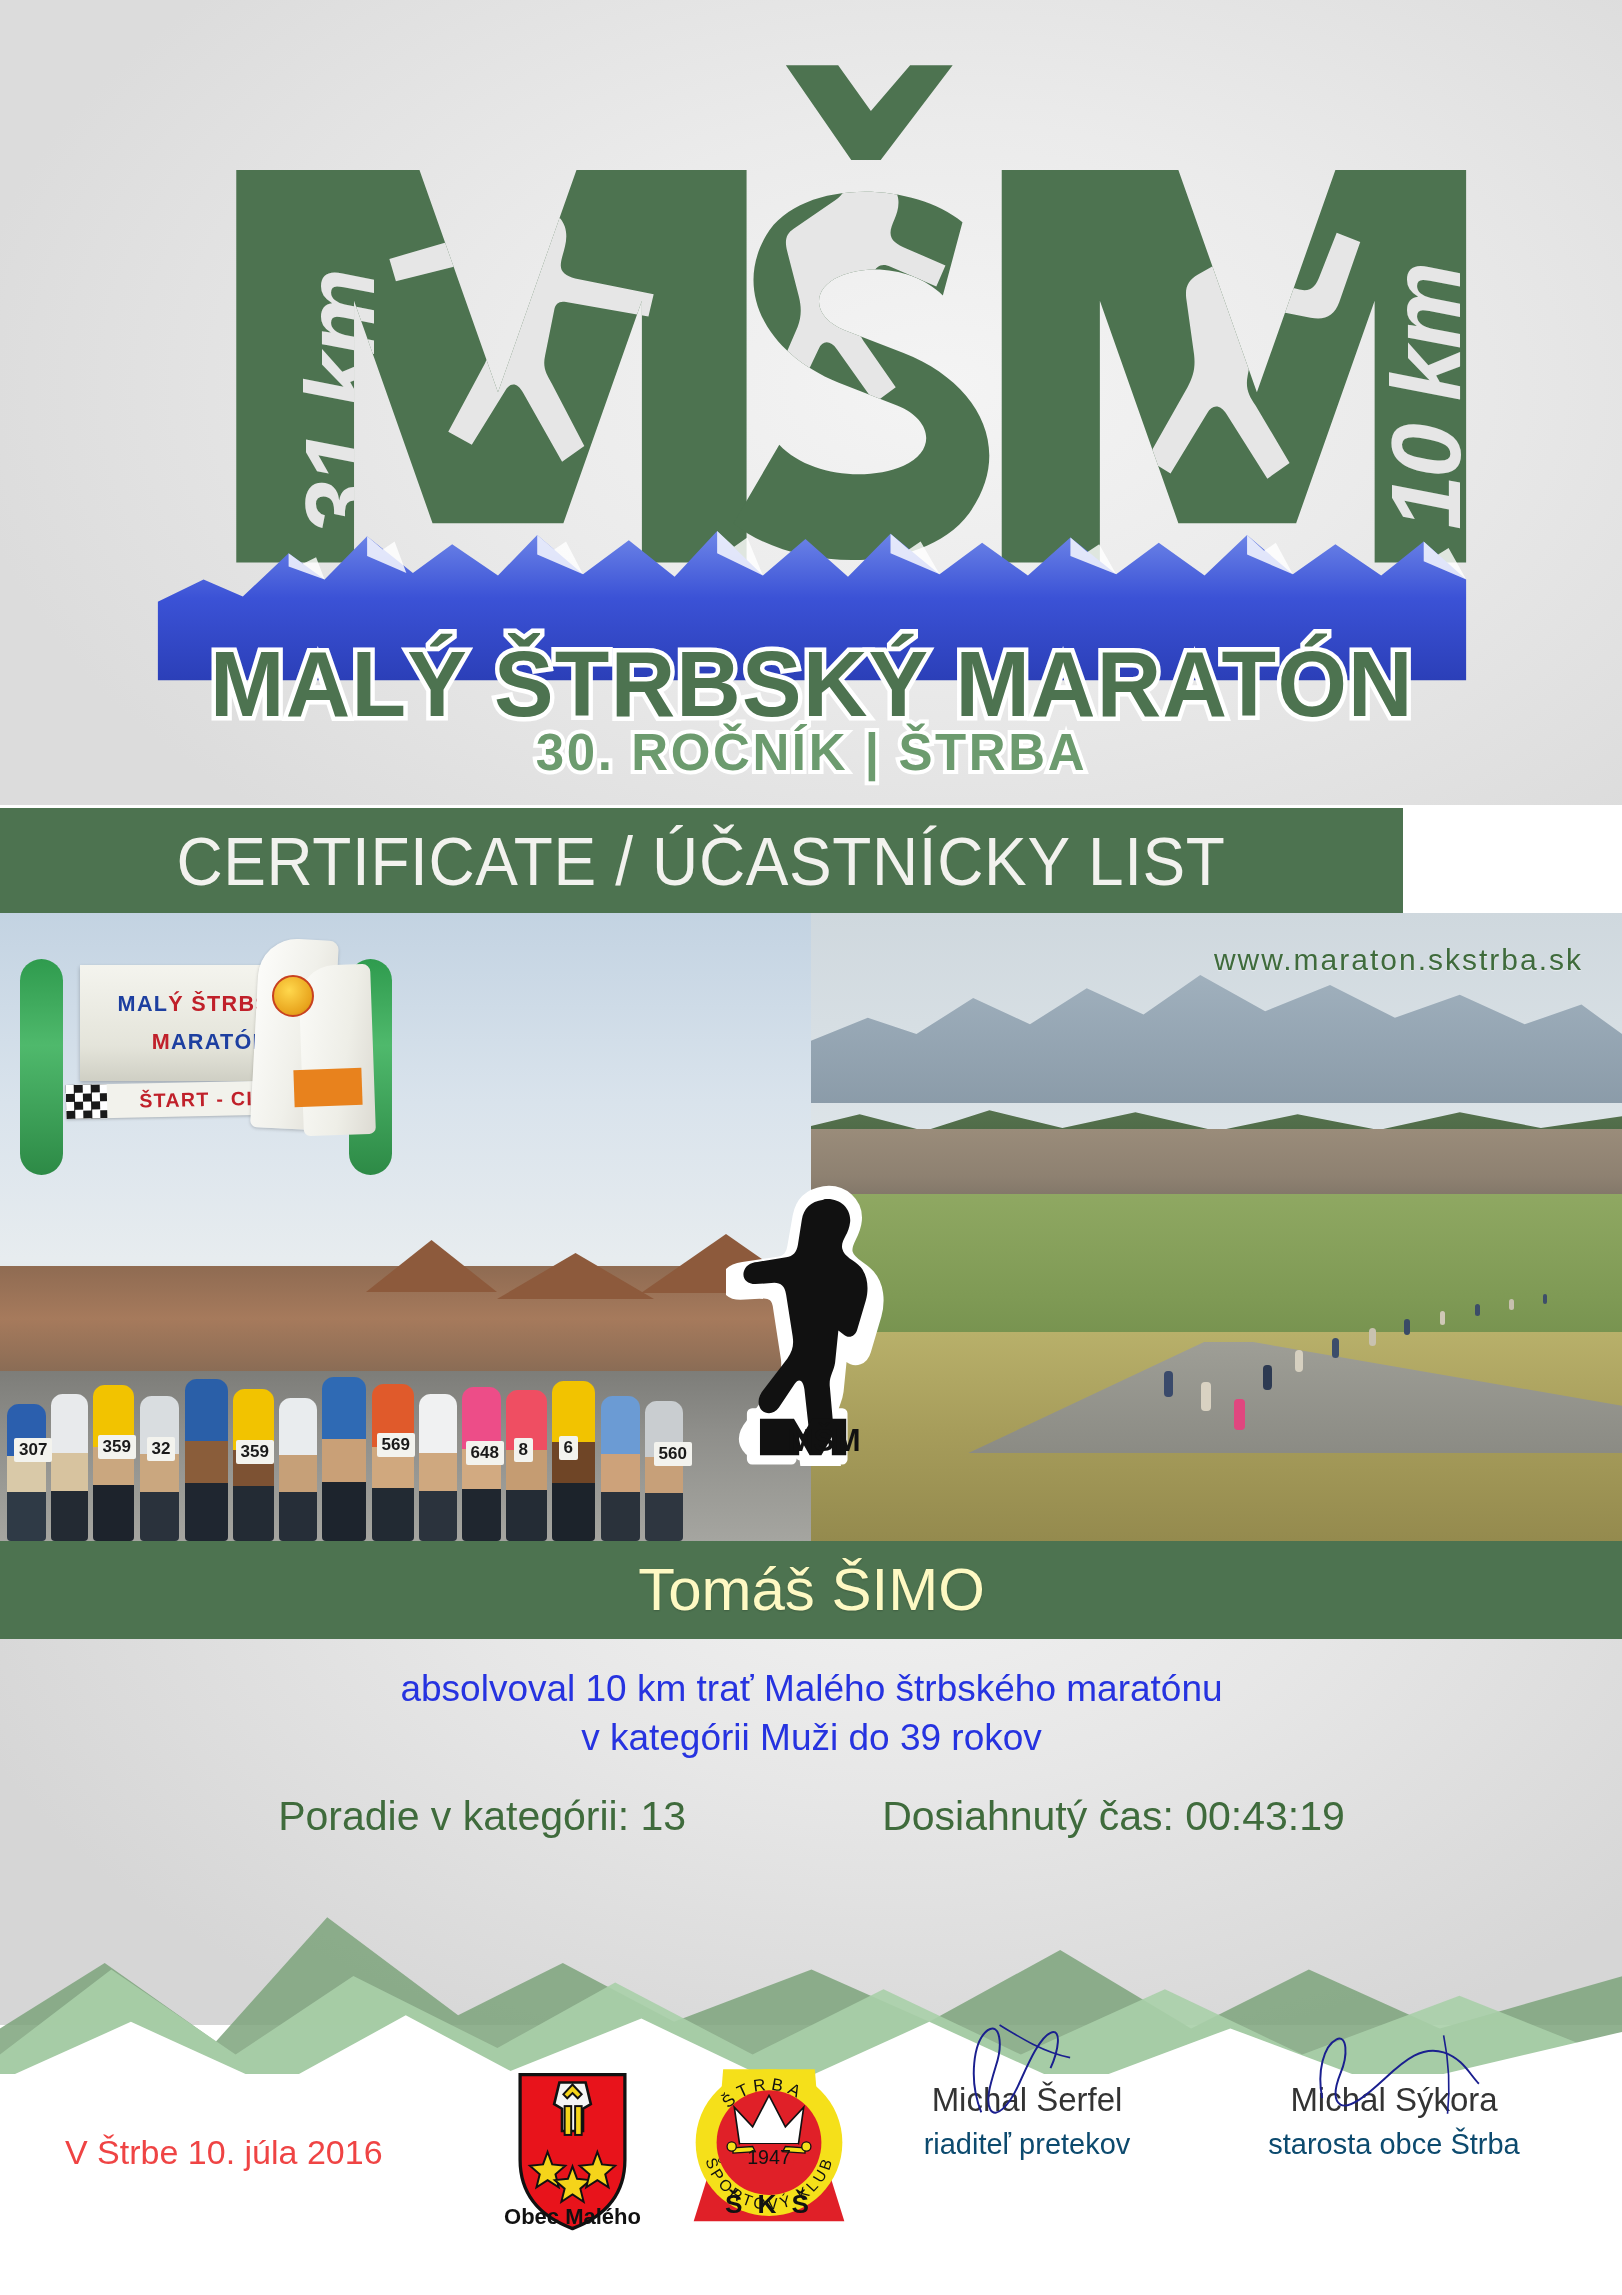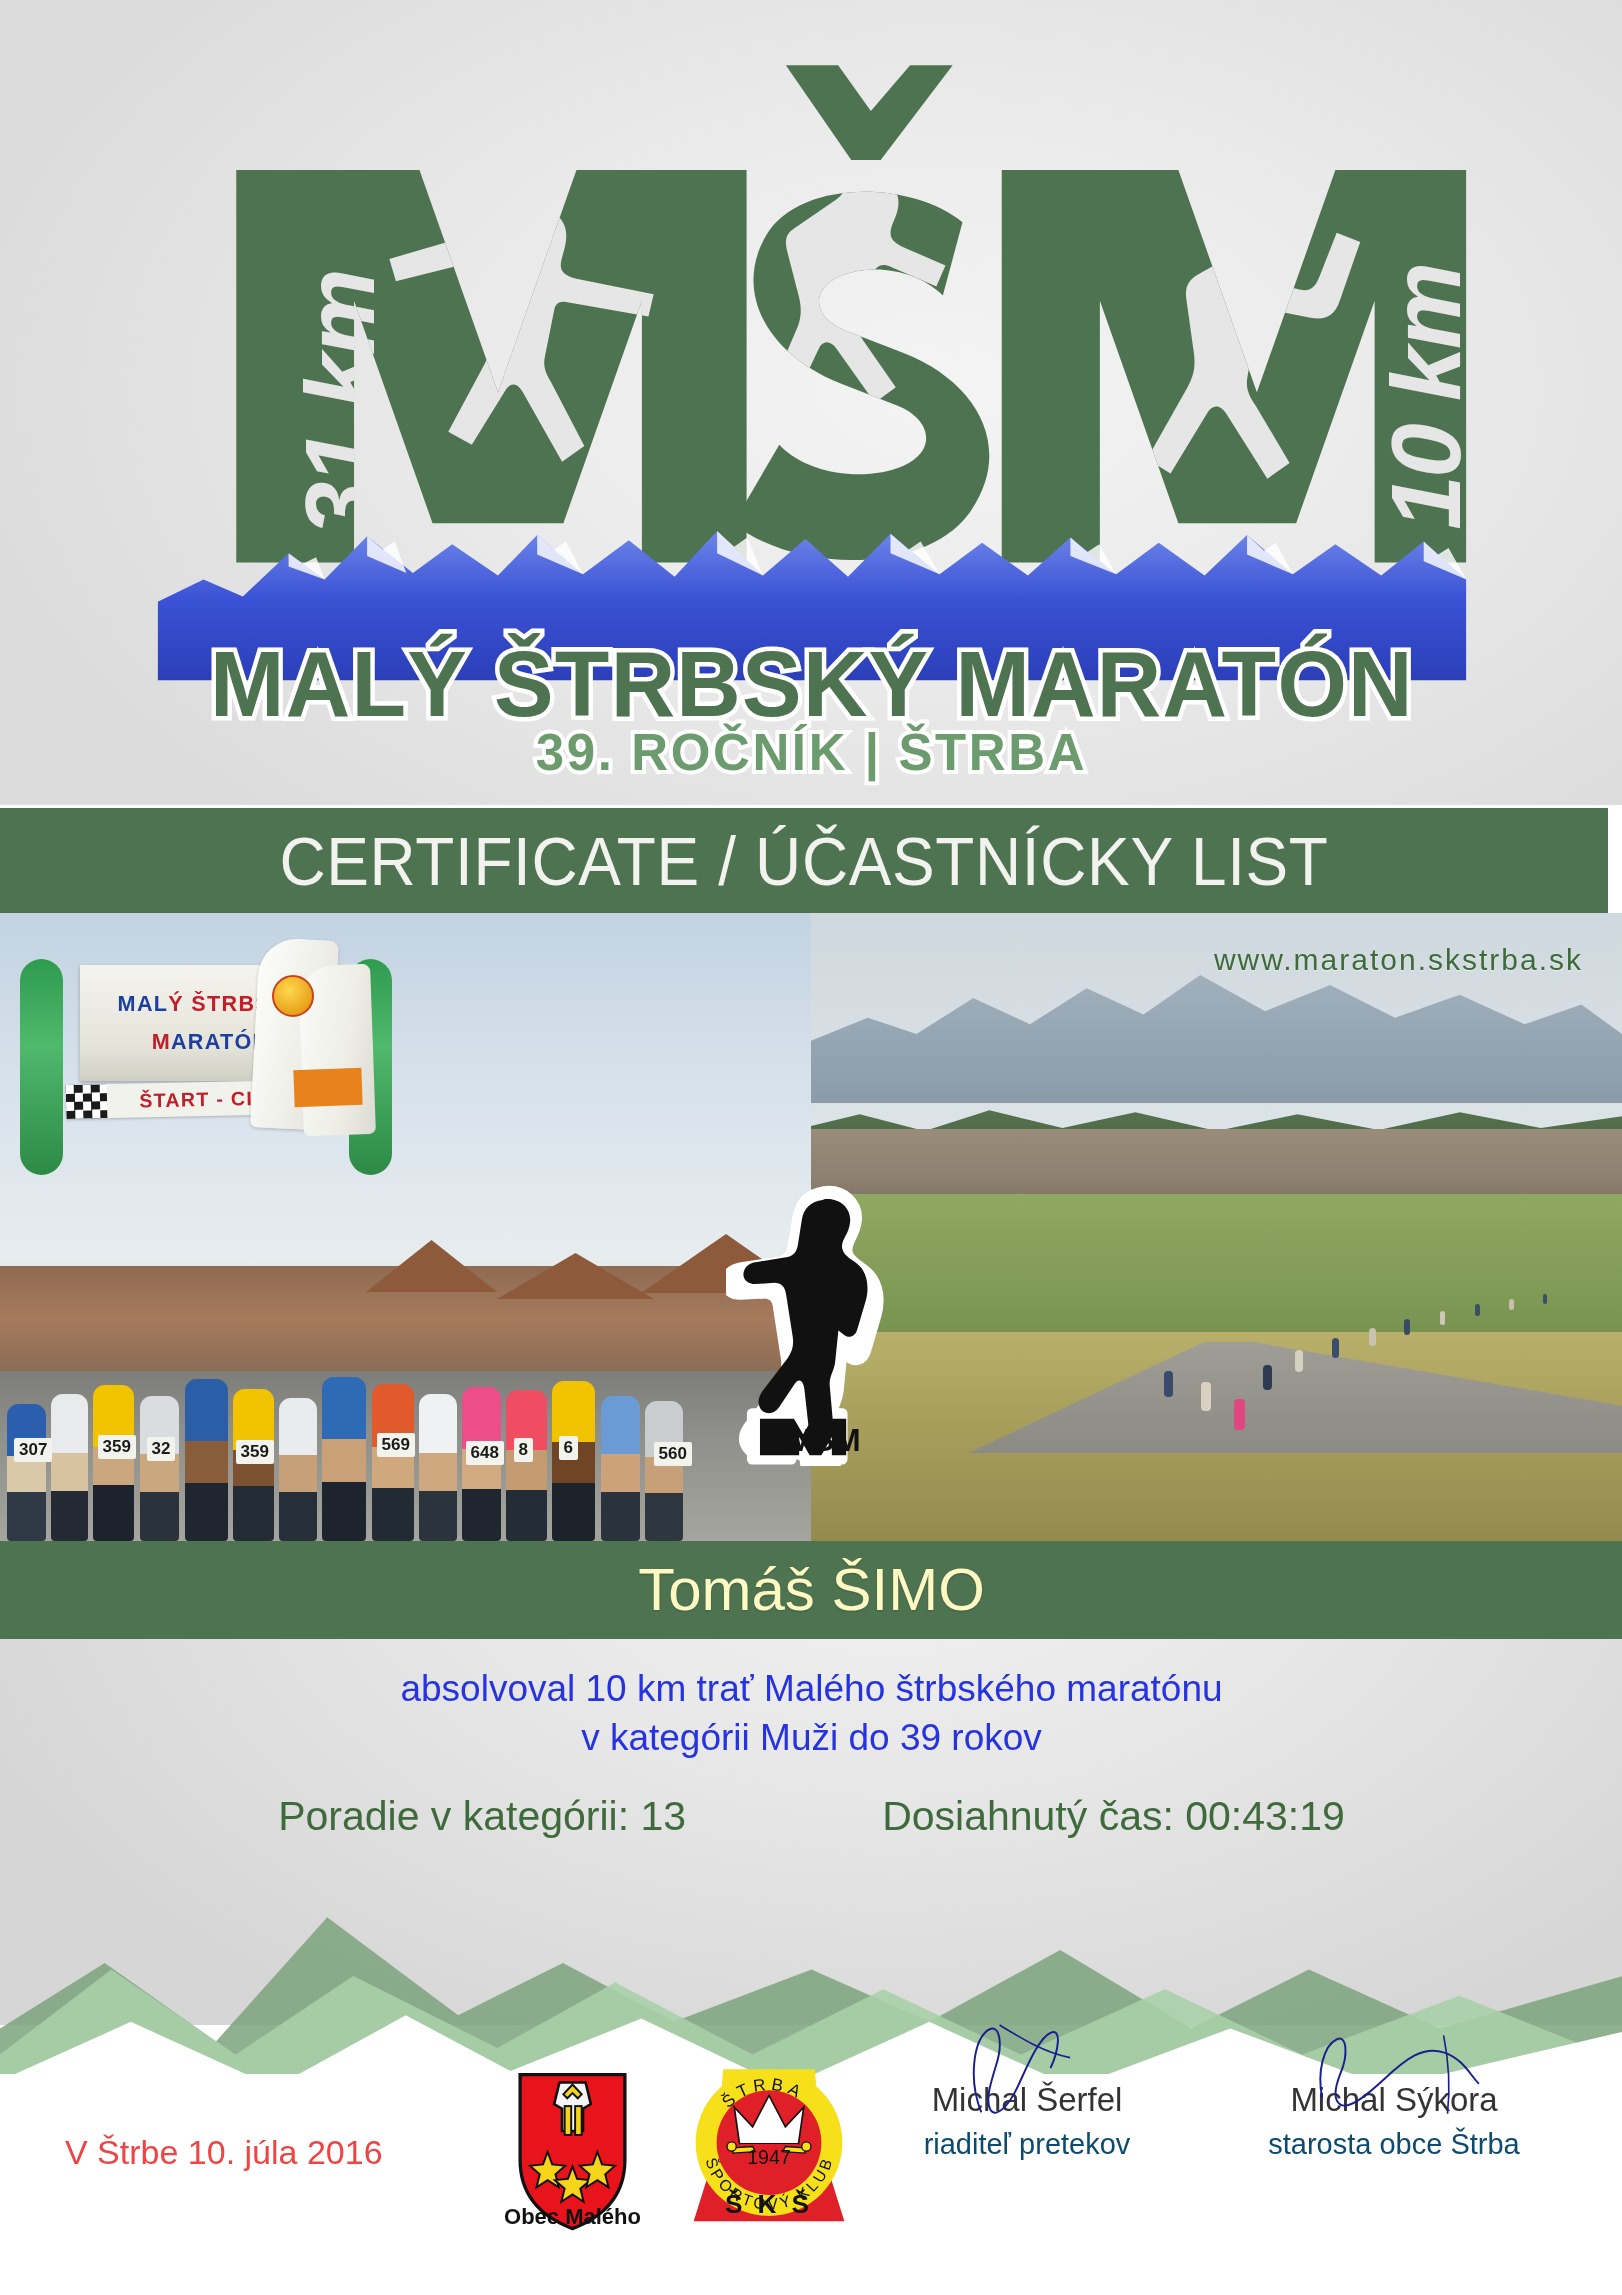--- a/index.html
+++ b/index.html
@@ -22,21 +22,21 @@
     background:
       radial-gradient(ellipse 982px 589px at 55% 55%, #f2f2f2 0%, #e7e7e7 45%, #d6d6d6 100%);
   }
 
   
   .logo-wrap{position:absolute;left:0;top:26px;width:1623px;height:772px;}
   .logo-svg{position:absolute;left:50%;transform:translateX(-50%);top:0;}
 
   
   .cert-band{
-    position:absolute;left:0;top:808px;width:1608px;height:105px;
+    position:absolute;left:0;top:808px;width:1403px;height:105px;
     background:#4d7350;
     display:flex;align-items:center;justify-content:center;
   }
   .cert-band .txt{
     color:#f2f2ee;font-size:68px;font-weight:400;letter-spacing:0.7px;
     line-height:1;white-space:nowrap;
     transform:scaleX(0.94);
   }
 
   
@@ -251,21 +251,21 @@
                M1935,788 l22,20 l16,-10 l27,48 l-65,-28 Z"></path>
     </svg>
 
     <div style="position:absolute;left:0;top:605px;width:1623px;text-align:center;">
       <span style="display:inline-block;font-size:93px;font-weight:bold;color:#4d7350;letter-spacing:1.3px;
                    transform:scaleX(0.96);white-space:nowrap;
                    -webkit-text-stroke:9.2px #ffffff;paint-order:stroke fill;">MALÝ ŠTRBSKÝ MARATÓN</span>
     </div>
     <div style="position:absolute;left:0;top:697px;width:1623px;text-align:center;">
       <span style="display:inline-block;font-size:51px;font-weight:bold;color:#6c9b6e;letter-spacing:2.6px;
-                   white-space:nowrap;-webkit-text-stroke:7.9px #ffffff;paint-order:stroke fill;">39. ROČNÍK | ŠTRBA</span>
+                   white-space:nowrap;-webkit-text-stroke:7.9px #ffffff;paint-order:stroke fill;">30. ROČNÍK | ŠTRBA</span>
     </div>
   </div>
 
   <div class="cert-band">
     <div class="txt">CERTIFICATE / ÚČASTNÍCKY LIST</div>
   </div>
 
   <div class="photos">
 
     <div class="photo photo-left">

